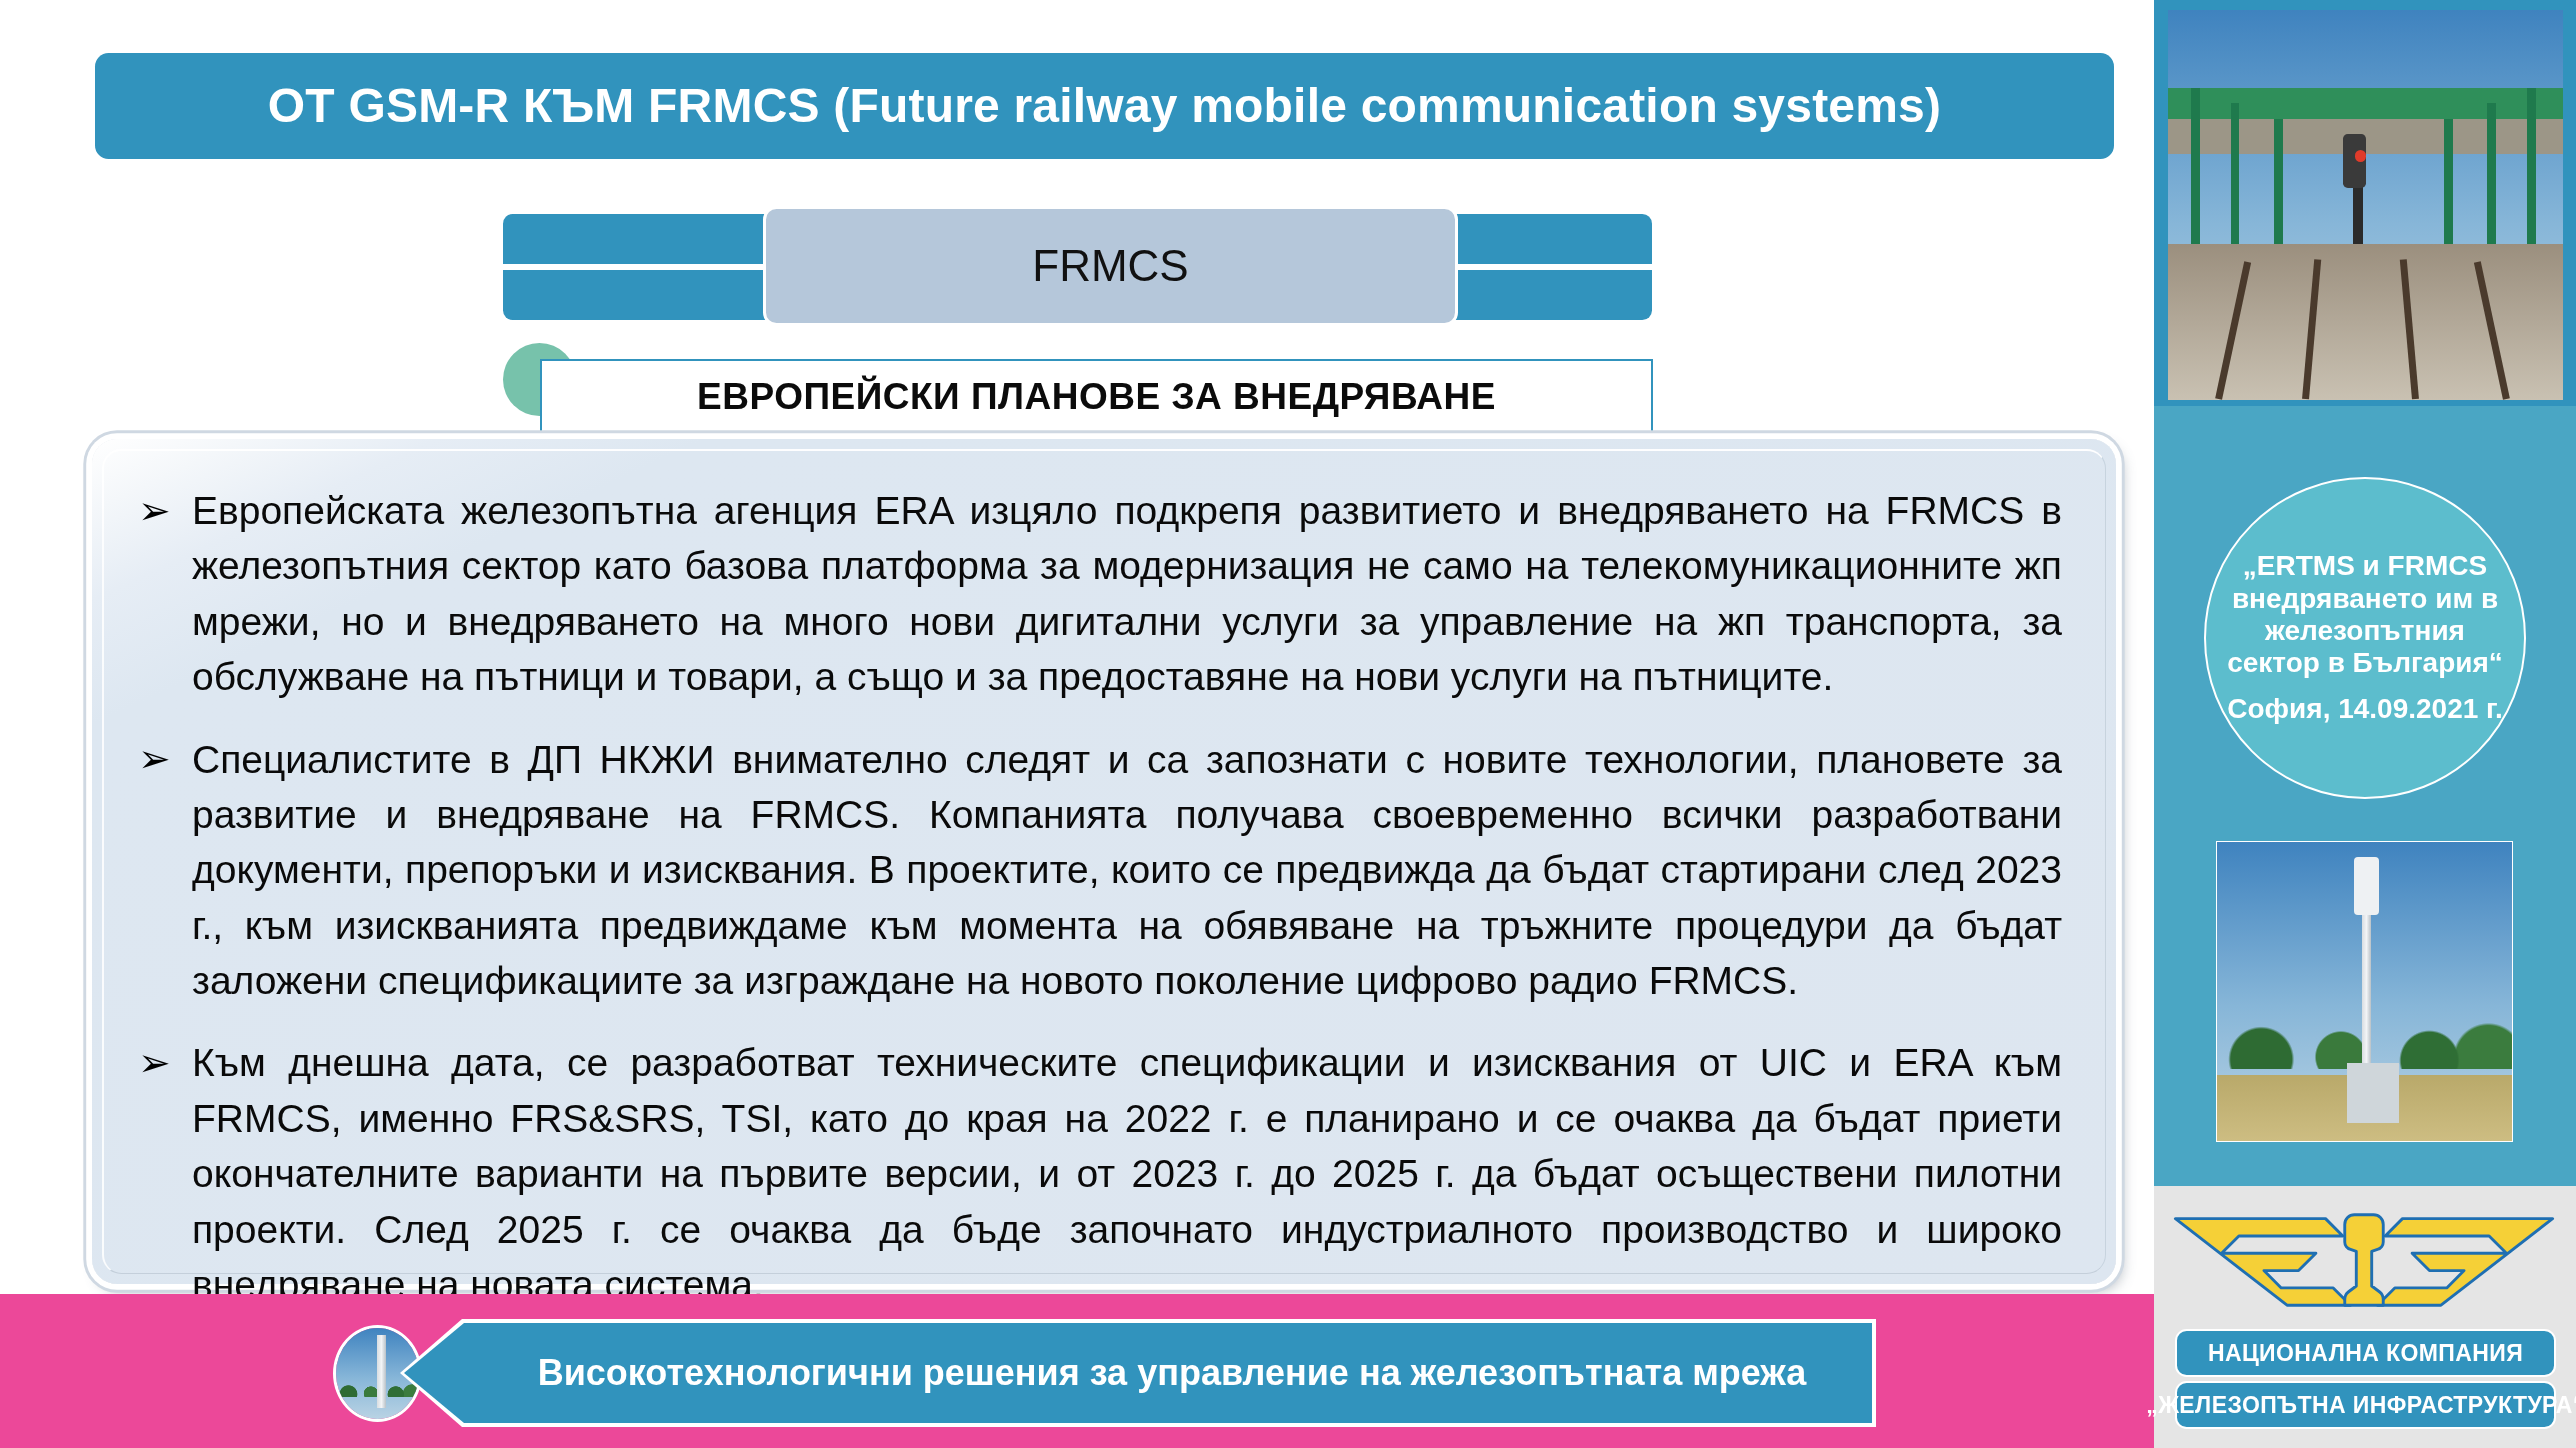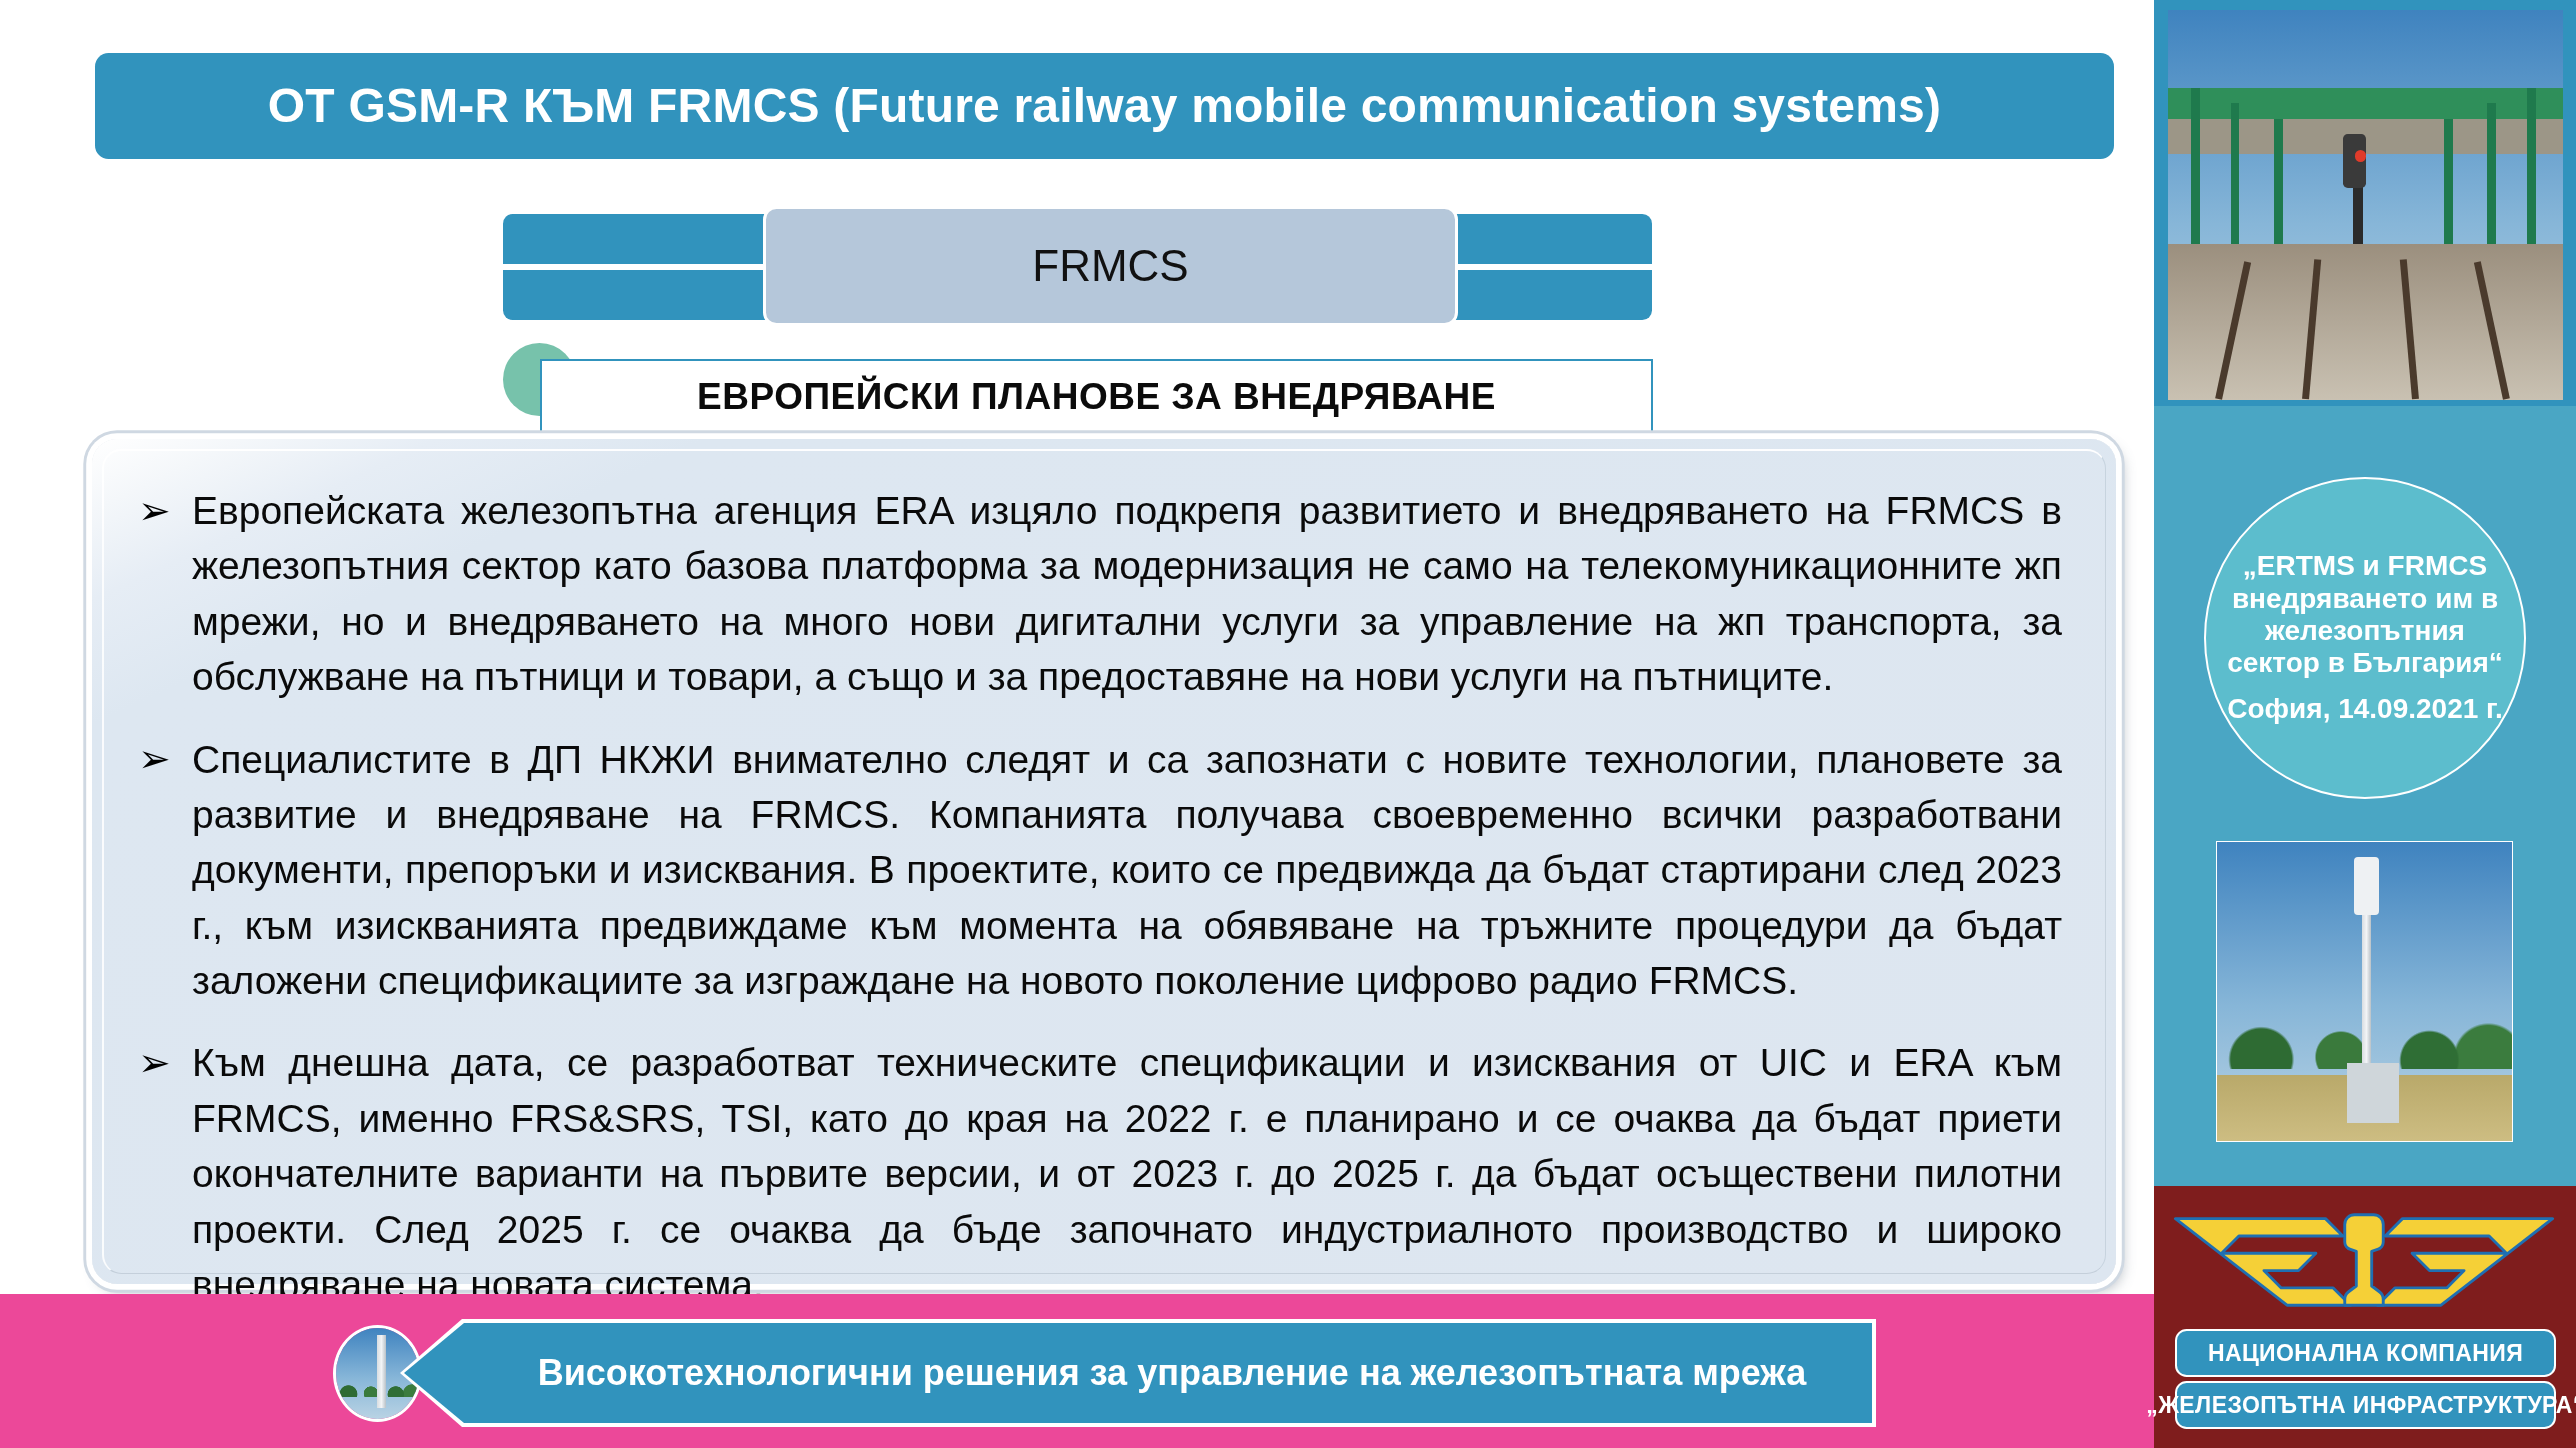--- a/index.html
+++ b/index.html
@@ -105,21 +105,21 @@
   }
   .sb-circle .ln{
     color:#ffffff;font-weight:bold;font-size:28px;line-height:1.16;text-align:center;
   }
   .sb-circle .ln.date{margin-top:13.5px;font-size:28px;}
   .sb-photo-mast{
     position:absolute;left:62px;top:435px;width:295px;height:299px;
     overflow:hidden;background:#8fb9d4;border:1px solid #ffffff;
   }
   .sb-logo{
-    position:absolute;left:0;bottom:0;width:422px;height:263px;background:#7f1d1d;
+    position:absolute;left:0;bottom:0;width:422px;height:263px;background:#e5e5e5;
   }
   .logo-wings{position:absolute;left:17.4px;top:23px;width:386px;height:102px;}
   .logo-box{
     position:absolute;left:21px;width:381px;height:48px;
     border:2.9px solid #ffffff;border-radius:11.6px;box-sizing:border-box;
     display:flex;align-items:center;justify-content:center;background:#3193bd;
   }
   .logo-box.one{top:143px;}
   .logo-box.two{top:195px;}
   .logo-box span{color:#ffffff;font-weight:bold;font-size:23px;letter-spacing:0.4px;white-space:nowrap;}

